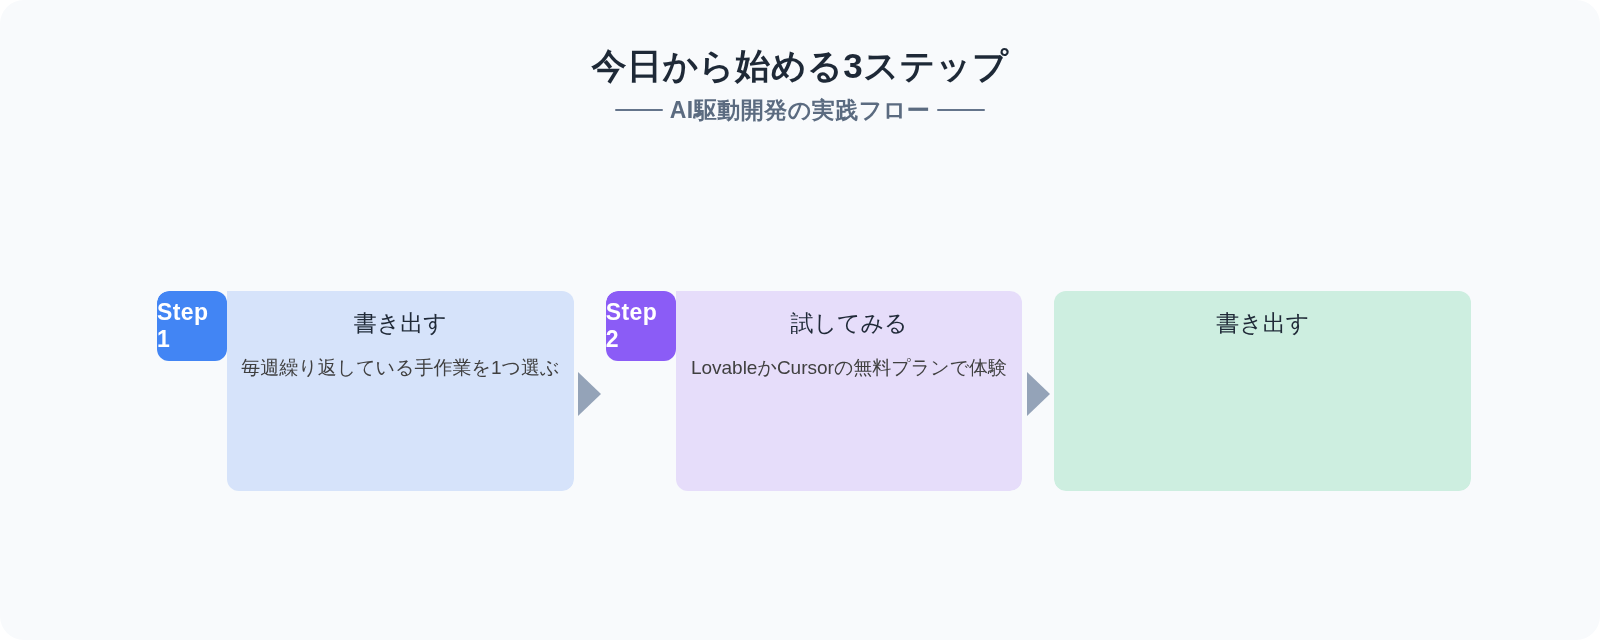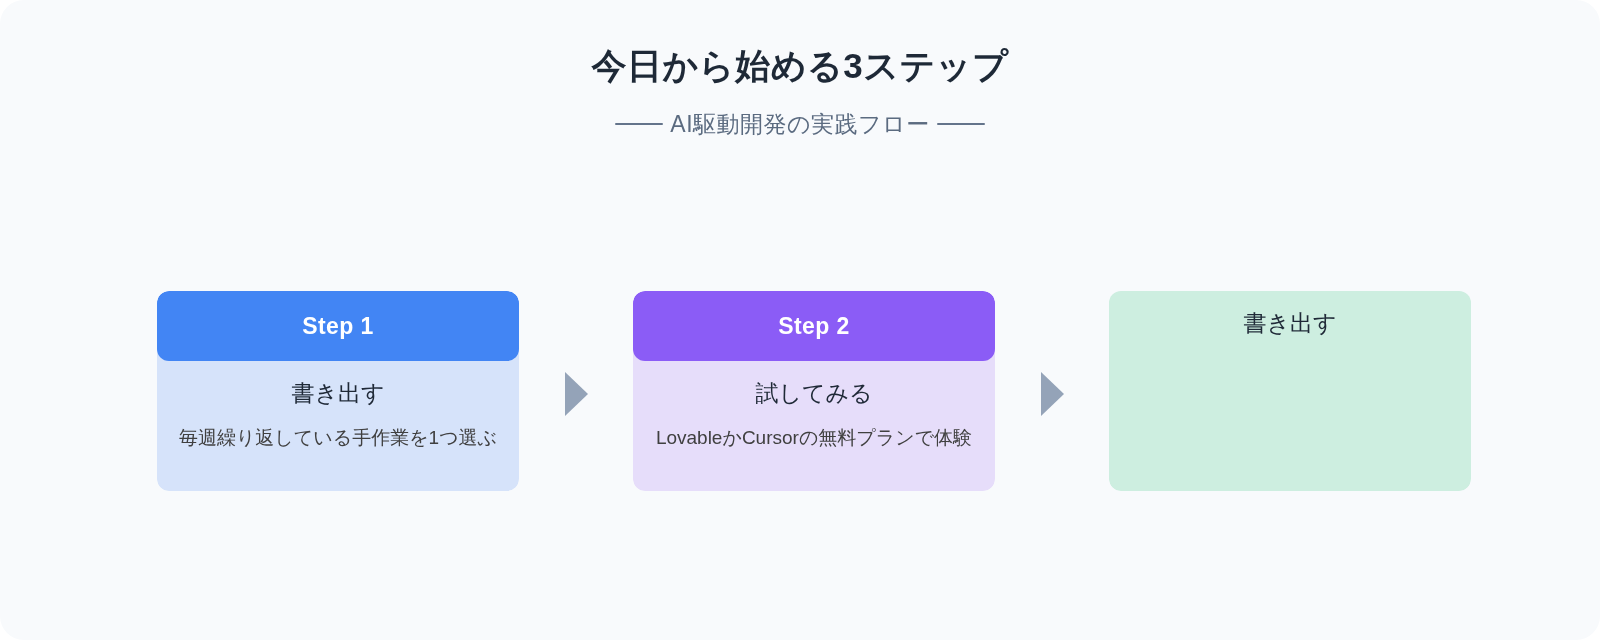--- a/index.html
+++ b/index.html
@@ -34,25 +34,26 @@
   }
   .page-title {
     font-size: 35px;
     font-weight: bold;
     color: #1e2937;
     letter-spacing: 0.5px;
     line-height: 1.25;
     margin: 0;
   }
   .subtitle-row {
-    margin-top: 21px;
+    margin-top: 7px;
     display: flex;
     align-items: center;
     justify-content: center;
     gap: 7px;
+    font-weight: bold;
   }
   .sub-rule {
     display: block;
     width: 48px;
     height: 2px;
     background: #64748b;
     border-radius: 1px;
   }
   .subtitle-text {
     font-size: 23px;
@@ -67,26 +68,26 @@
     top: 291px;
     left: 157px;
     width: 1314px;
     height: 200px;
     display: flex;
     align-items: flex-start;
     justify-content: space-between;
   }
 
   .step-card {
-    width: 362px;
+    width: 417px;
     height: 200px;
     border-radius: 12px;
     overflow: hidden;
     display: flex;
-    flex-direction: column;
+    flex-direction: row;
     box-sizing: border-box;
   }
 
   .step-header {
     height: 70px;
     flex: 0 0 70px;
     display: flex;
     align-items: center;
     justify-content: center;
     border-radius: 12px;

